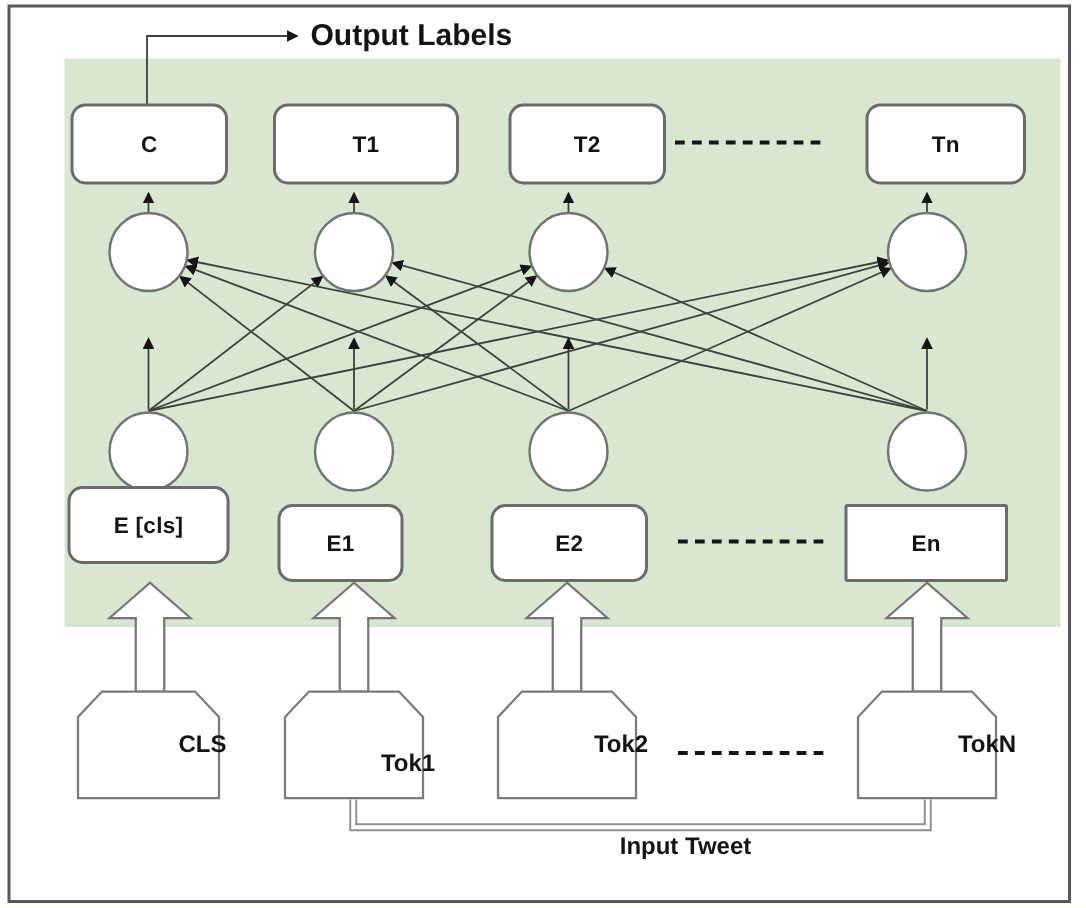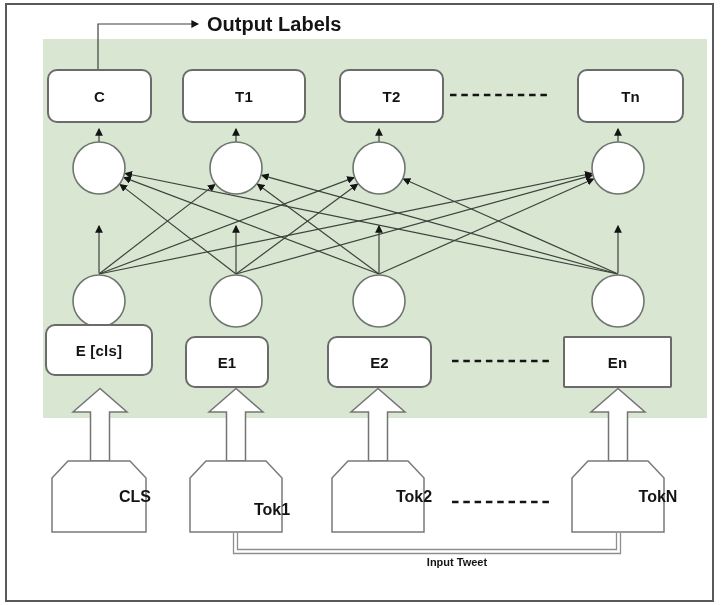--- a/index.html
+++ b/index.html
@@ -38,21 +38,21 @@
   }
   .box.square{border-radius:2px;}
   .tokenlabel{
     position:absolute;display:flex;align-items:center;justify-content:center;
     font-weight:bold;font-size:16px;color:var(--ink);margin-left:36px;
   }
   .flowlabel{
     position:absolute;font-weight:bold;color:var(--ink);white-space:nowrap;
   }
   #output-label{left:207px;top:13px;font-size:20px;}
-  #input-label{left:397px;top:556px;width:120px;text-align:center;font-size:11px;}
+  #input-label{left:397px;top:556px;width:120px;text-align:center;font-size:16px;}
 </style>
 </head>
 <body>
 
 <div class="frame">
   <div class="panel"></div>
 </div>
 
 <svg class="wires" viewBox="0 0 724 605" xmlns="http://www.w3.org/2000/svg">
   <defs>

